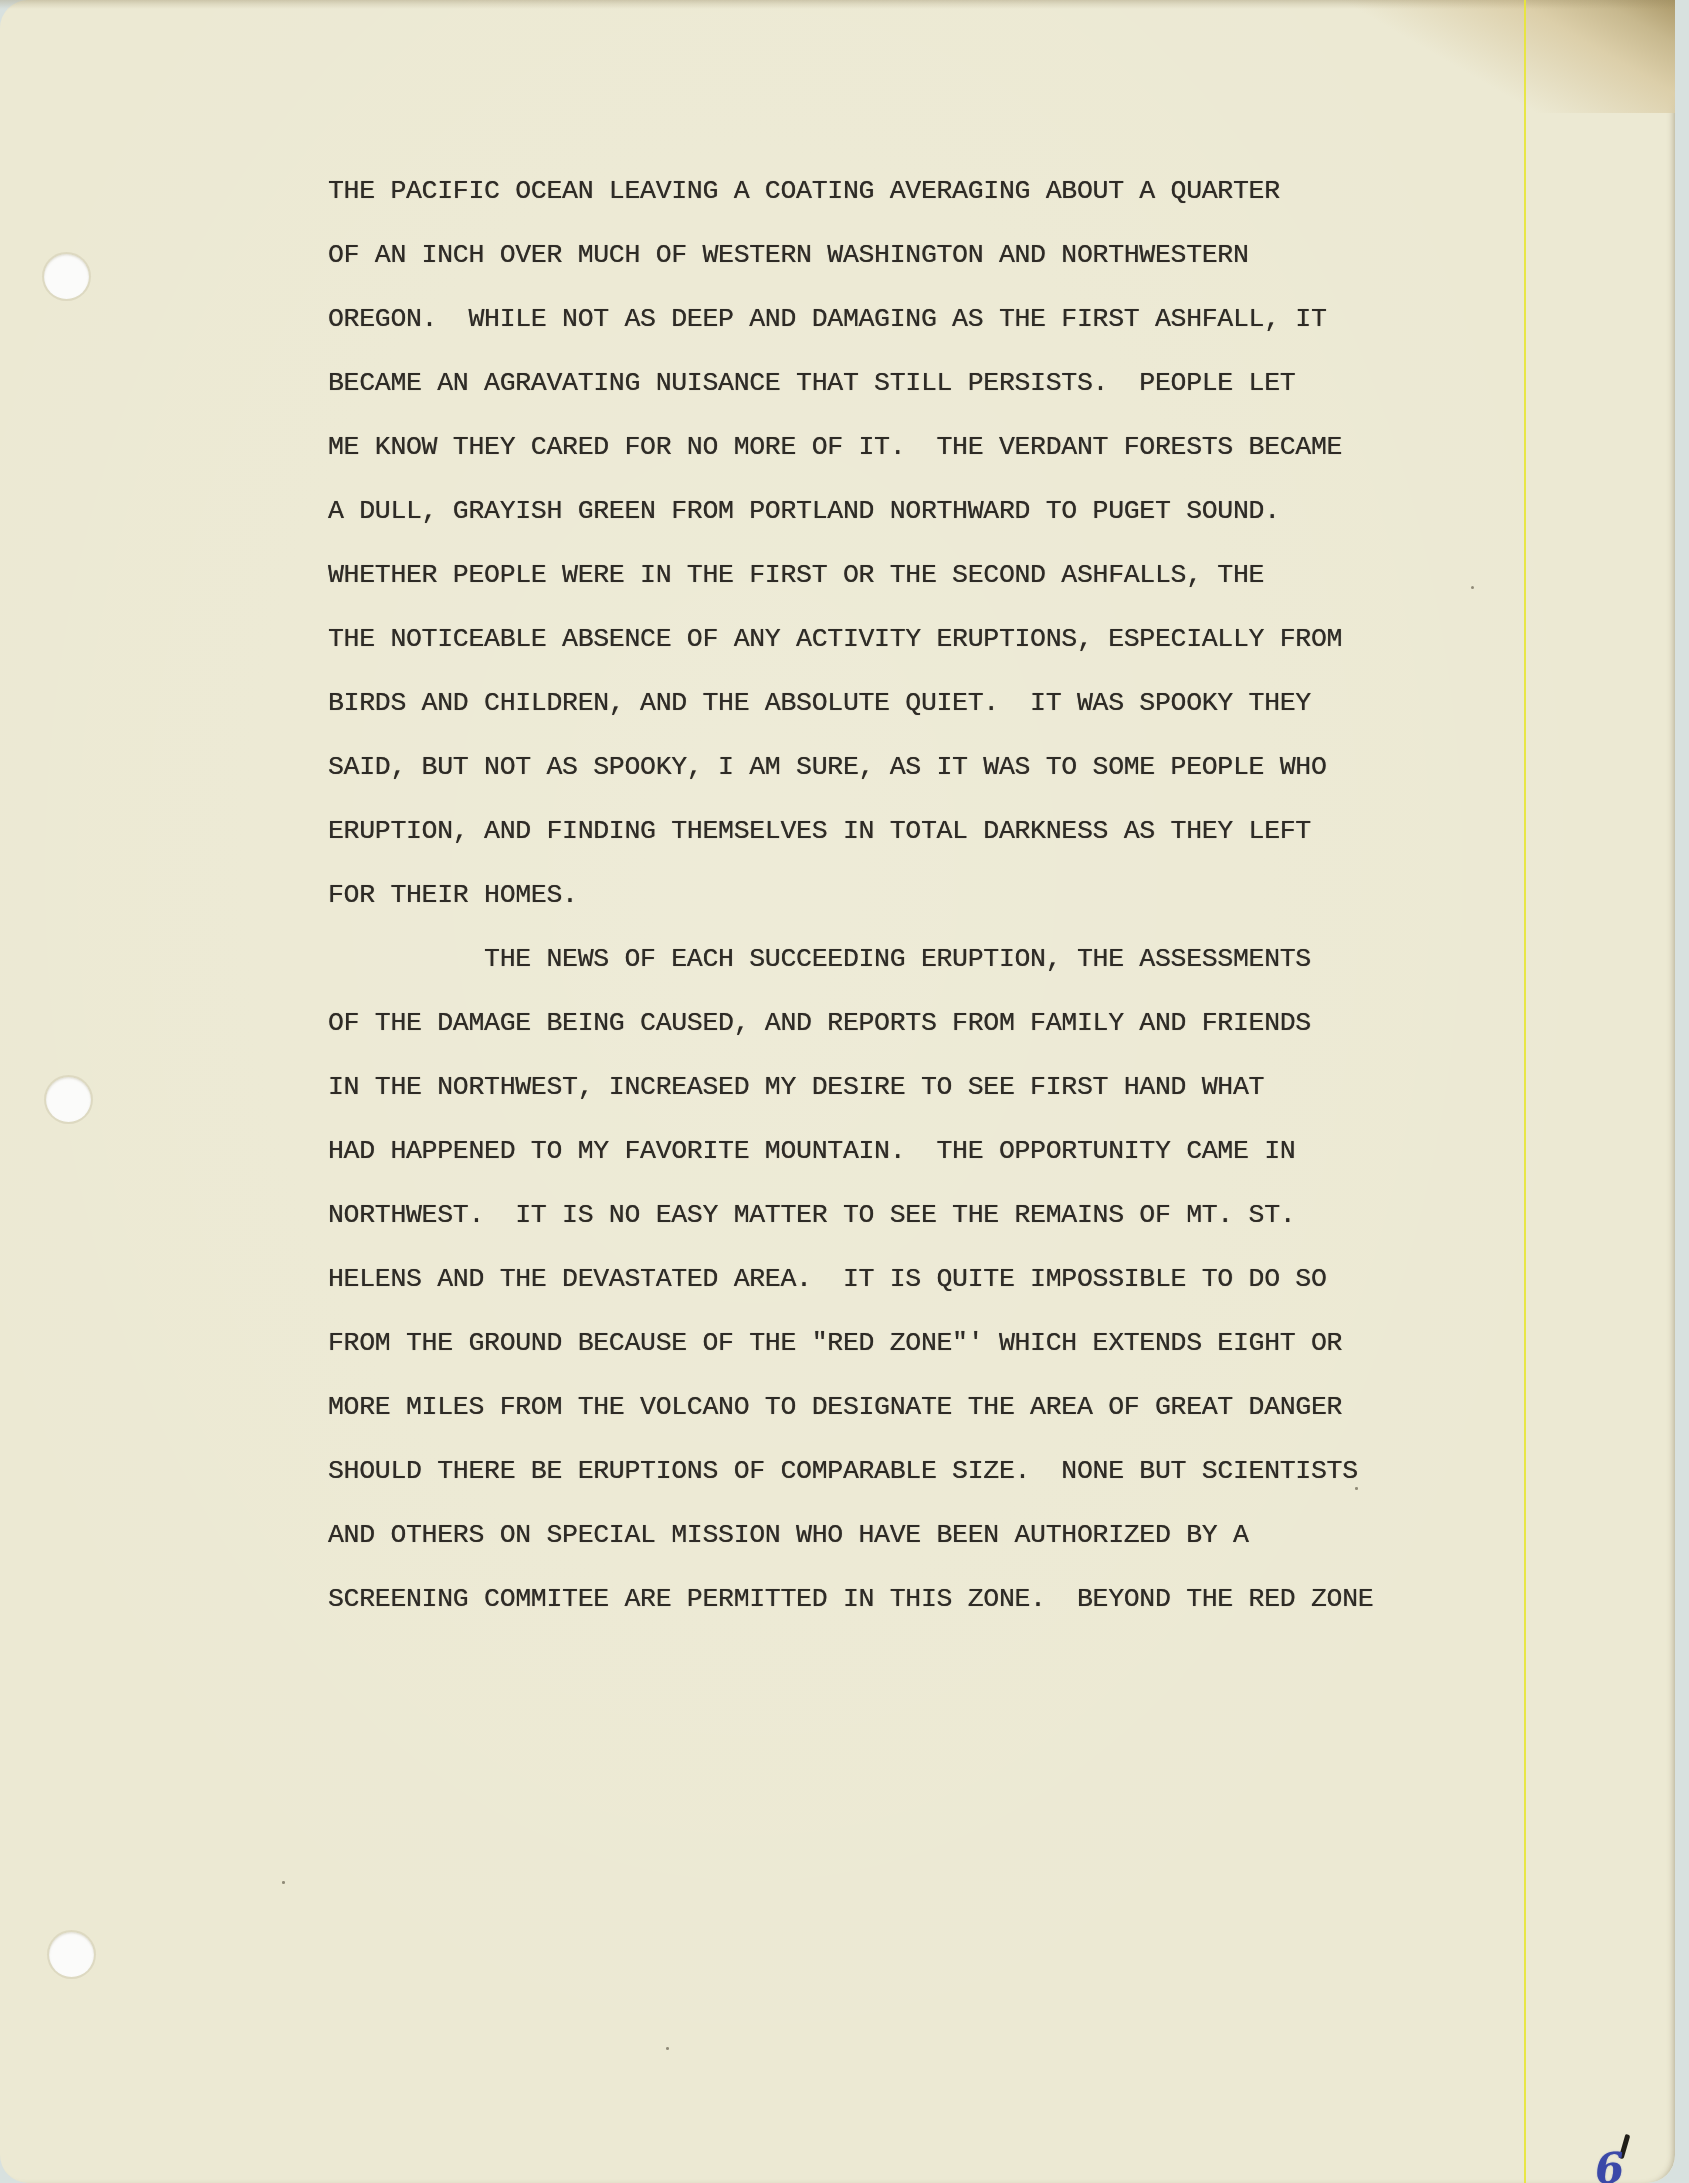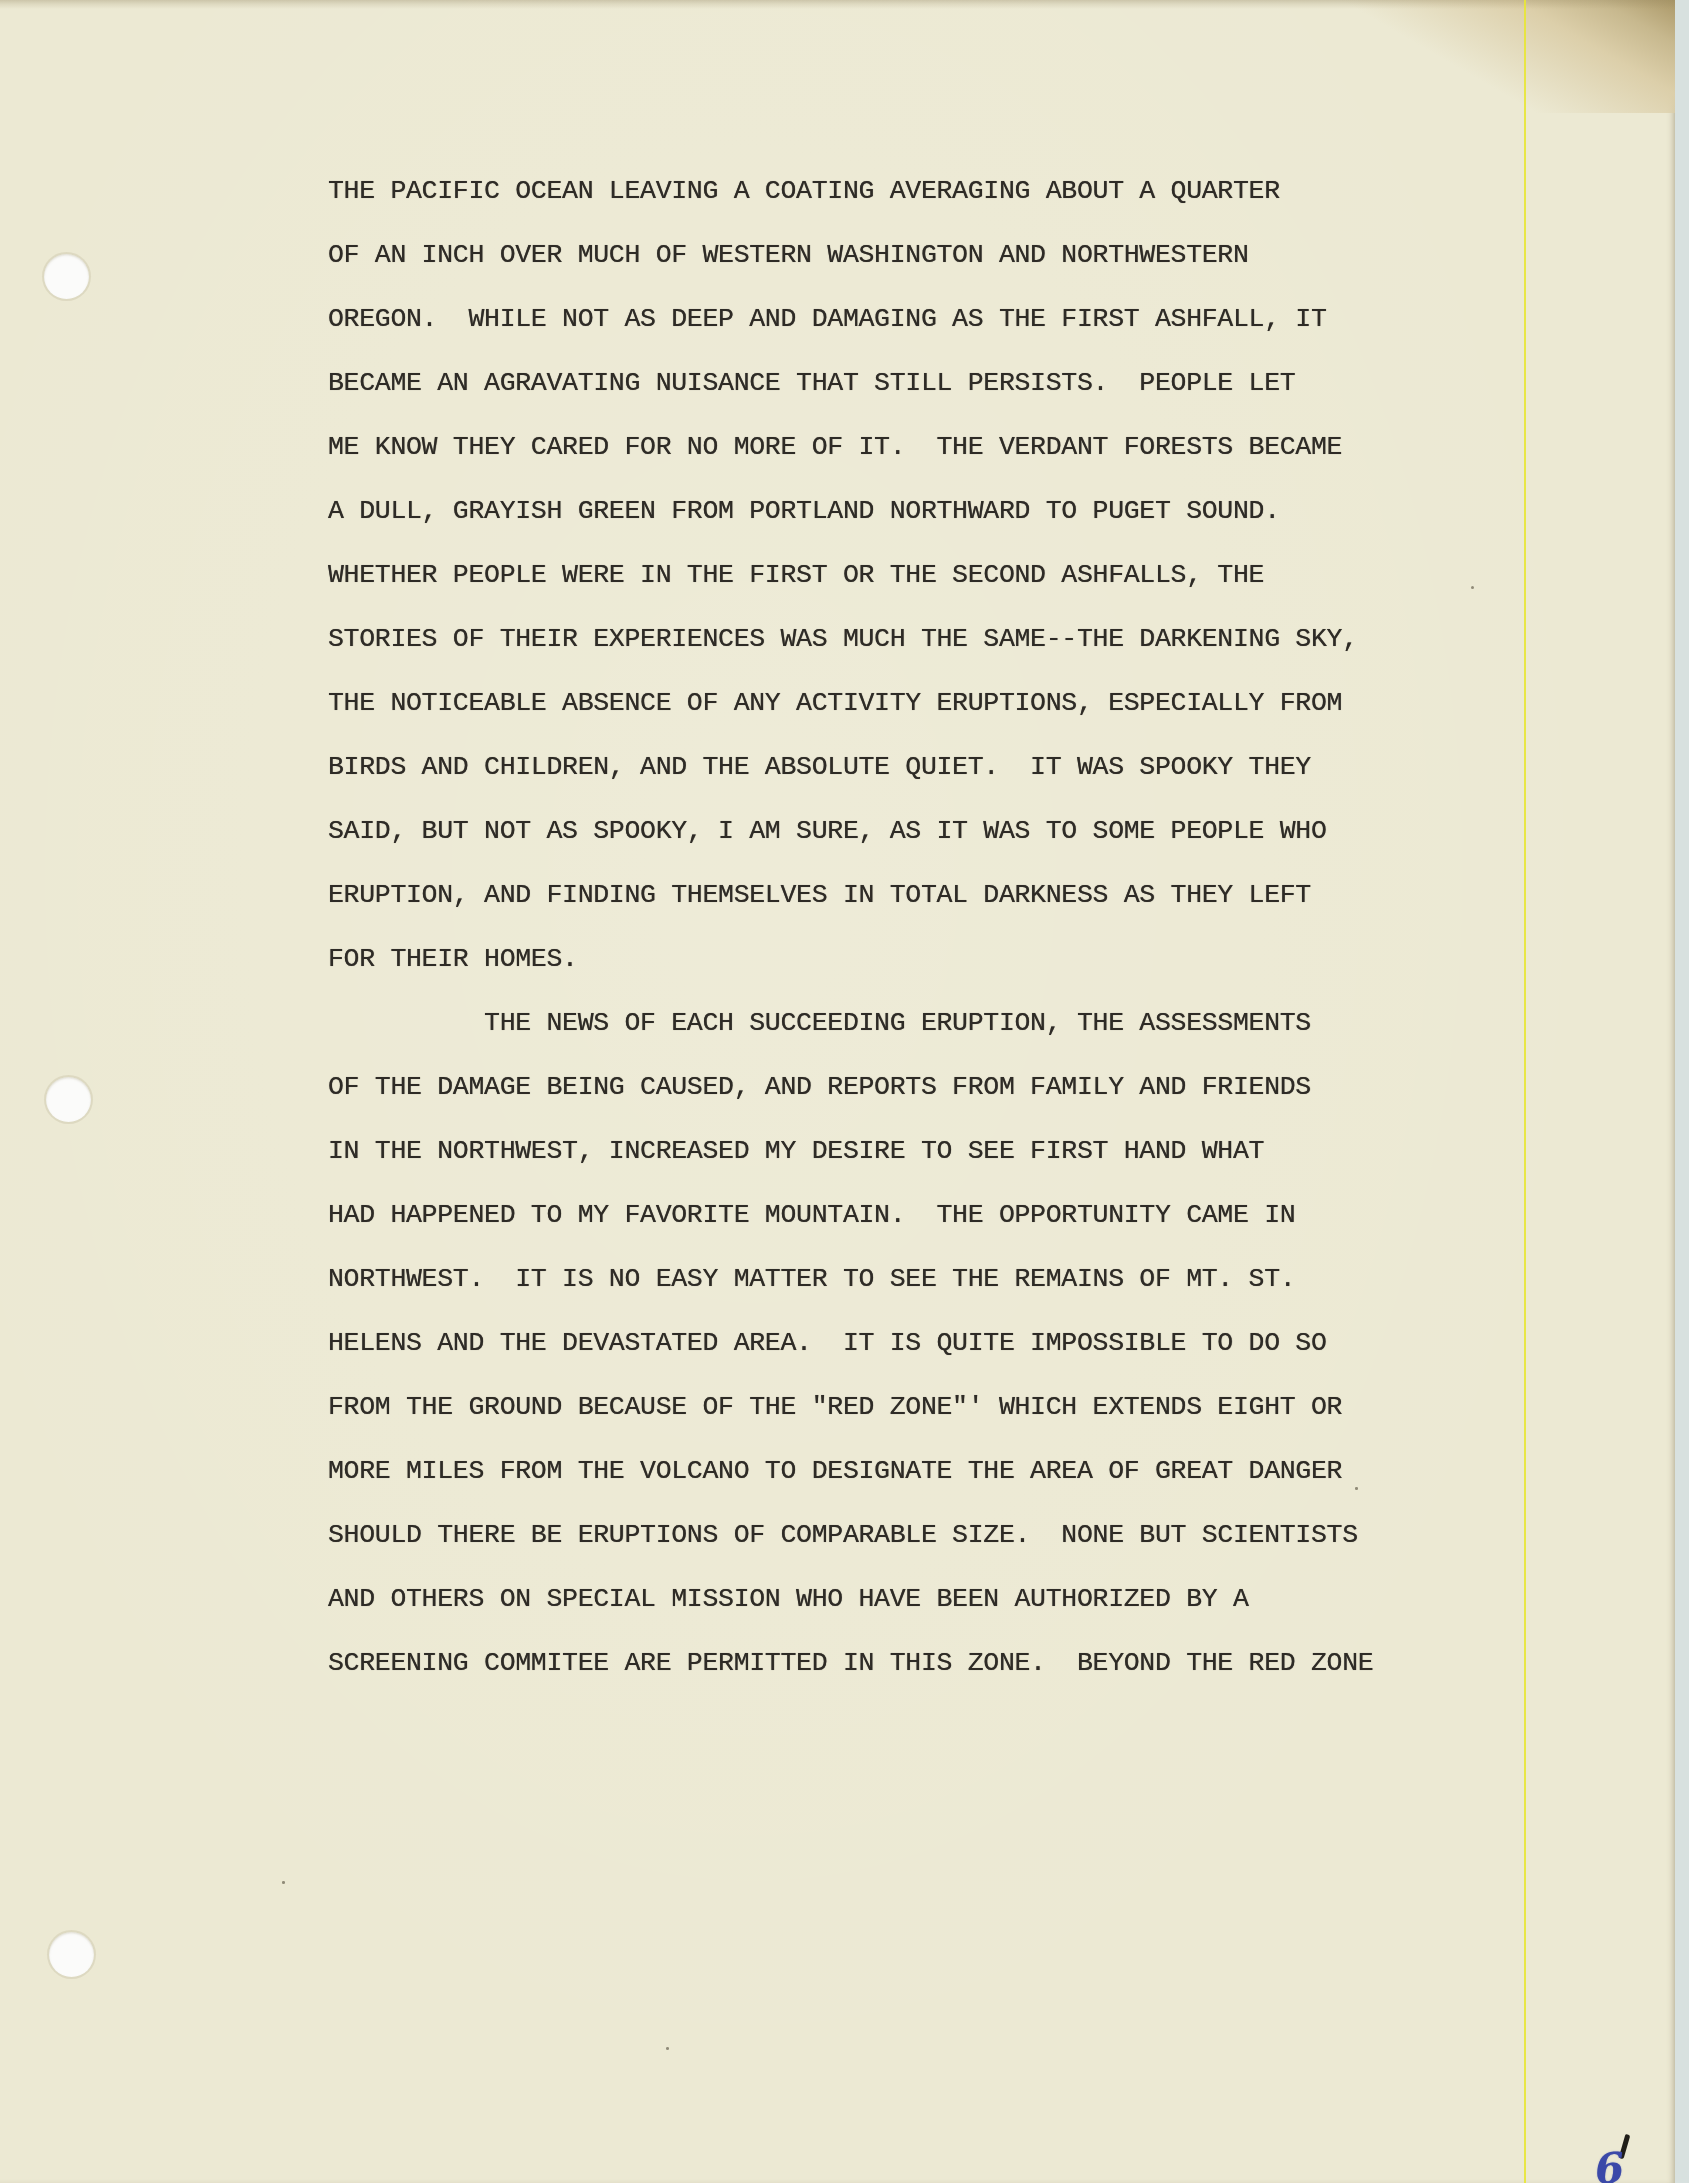--- a/index.html
+++ b/index.html
@@ -17,20 +17,21 @@
     background: #d8e1df; 
   }
   .paper {
     position: absolute;
     left: 0; top: 0;
     width: 1675px; height: 2183px;
     background:
       radial-gradient(ellipse at 45% 40%, rgba(255,255,255,0.10), rgba(0,0,0,0) 70%),
       #ece9d3;
     box-shadow: inset -4.6px 0 6.6px -3.3px rgba(110,100,70,0.45);
+    border-radius: 28px;
   }
   .corner-shade {
     position: absolute;
     right: 0; top: 0;
     width: 344px; height: 113px;
     background: linear-gradient(210deg,
       #ab9868 0%,
       #c7b88e 14%,
       #dccfaa 30%,
       rgba(236,233,211,0) 62%);
@@ -125,21 +126,20 @@
     <div class="speck speck-4"></div>
 
     <div class="typed">
       <div class="line">THE PACIFIC OCEAN LEAVING A COATING AVERAGING ABOUT A QUARTER</div>
       <div class="line">OF AN INCH OVER MUCH OF WESTERN WASHINGTON AND NORTHWESTERN</div>
       <div class="line">OREGON.  WHILE NOT AS DEEP AND DAMAGING AS THE FIRST ASHFALL, IT</div>
       <div class="line">BECAME AN AGRAVATING NUISANCE THAT STILL PERSISTS.  PEOPLE LET</div>
       <div class="line">ME KNOW THEY CARED FOR NO MORE OF IT.  THE VERDANT FORESTS BECAME</div>
       <div class="line">A DULL, GRAYISH GREEN FROM PORTLAND NORTHWARD TO PUGET SOUND.</div>
       <div class="line">WHETHER PEOPLE WERE IN THE FIRST OR THE SECOND ASHFALLS, THE</div>
-      <div class="line">STORIES OF THEIR EXPERIENCES WAS MUCH THE SAME--THE DARKENING SKY,</div>
       <div class="line">THE NOTICEABLE ABSENCE OF ANY ACTIVITY ERUPTIONS, ESPECIALLY FROM</div>
       <div class="line">BIRDS AND CHILDREN, AND THE ABSOLUTE QUIET.  IT WAS SPOOKY THEY</div>
       <div class="line">SAID, BUT NOT AS SPOOKY, I AM SURE, AS IT WAS TO SOME PEOPLE WHO</div>
       <div class="line">ERUPTION, AND FINDING THEMSELVES IN TOTAL DARKNESS AS THEY LEFT</div>
       <div class="line">FOR THEIR HOMES.</div>
       <div class="line">          THE NEWS OF EACH SUCCEEDING ERUPTION, THE ASSESSMENTS</div>
       <div class="line">OF THE DAMAGE BEING CAUSED, AND REPORTS FROM FAMILY AND FRIENDS</div>
       <div class="line">IN THE NORTHWEST, INCREASED MY DESIRE TO SEE FIRST HAND WHAT</div>
       <div class="line">HAD HAPPENED TO MY FAVORITE MOUNTAIN.  THE OPPORTUNITY CAME IN</div>
       <div class="line">NORTHWEST.  IT IS NO EASY MATTER TO SEE THE REMAINS OF MT. ST.</div>

